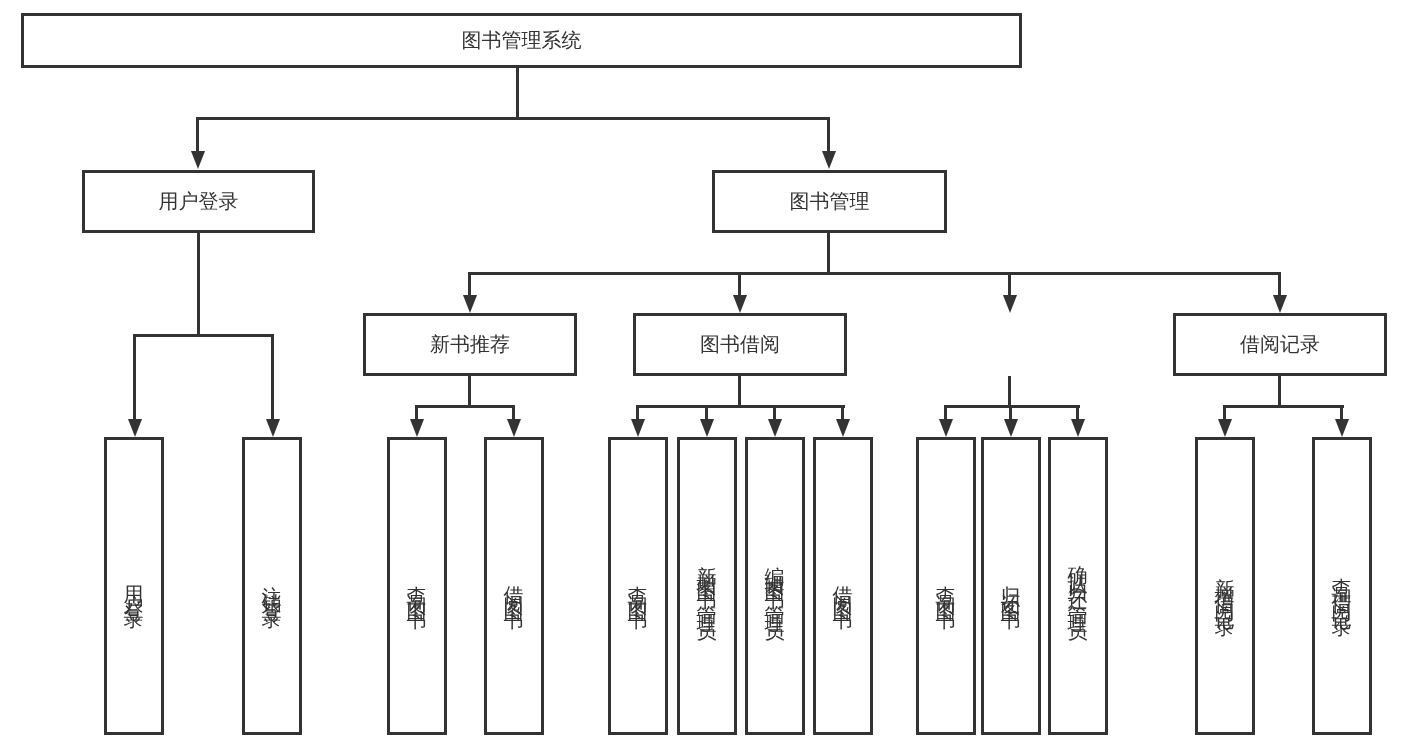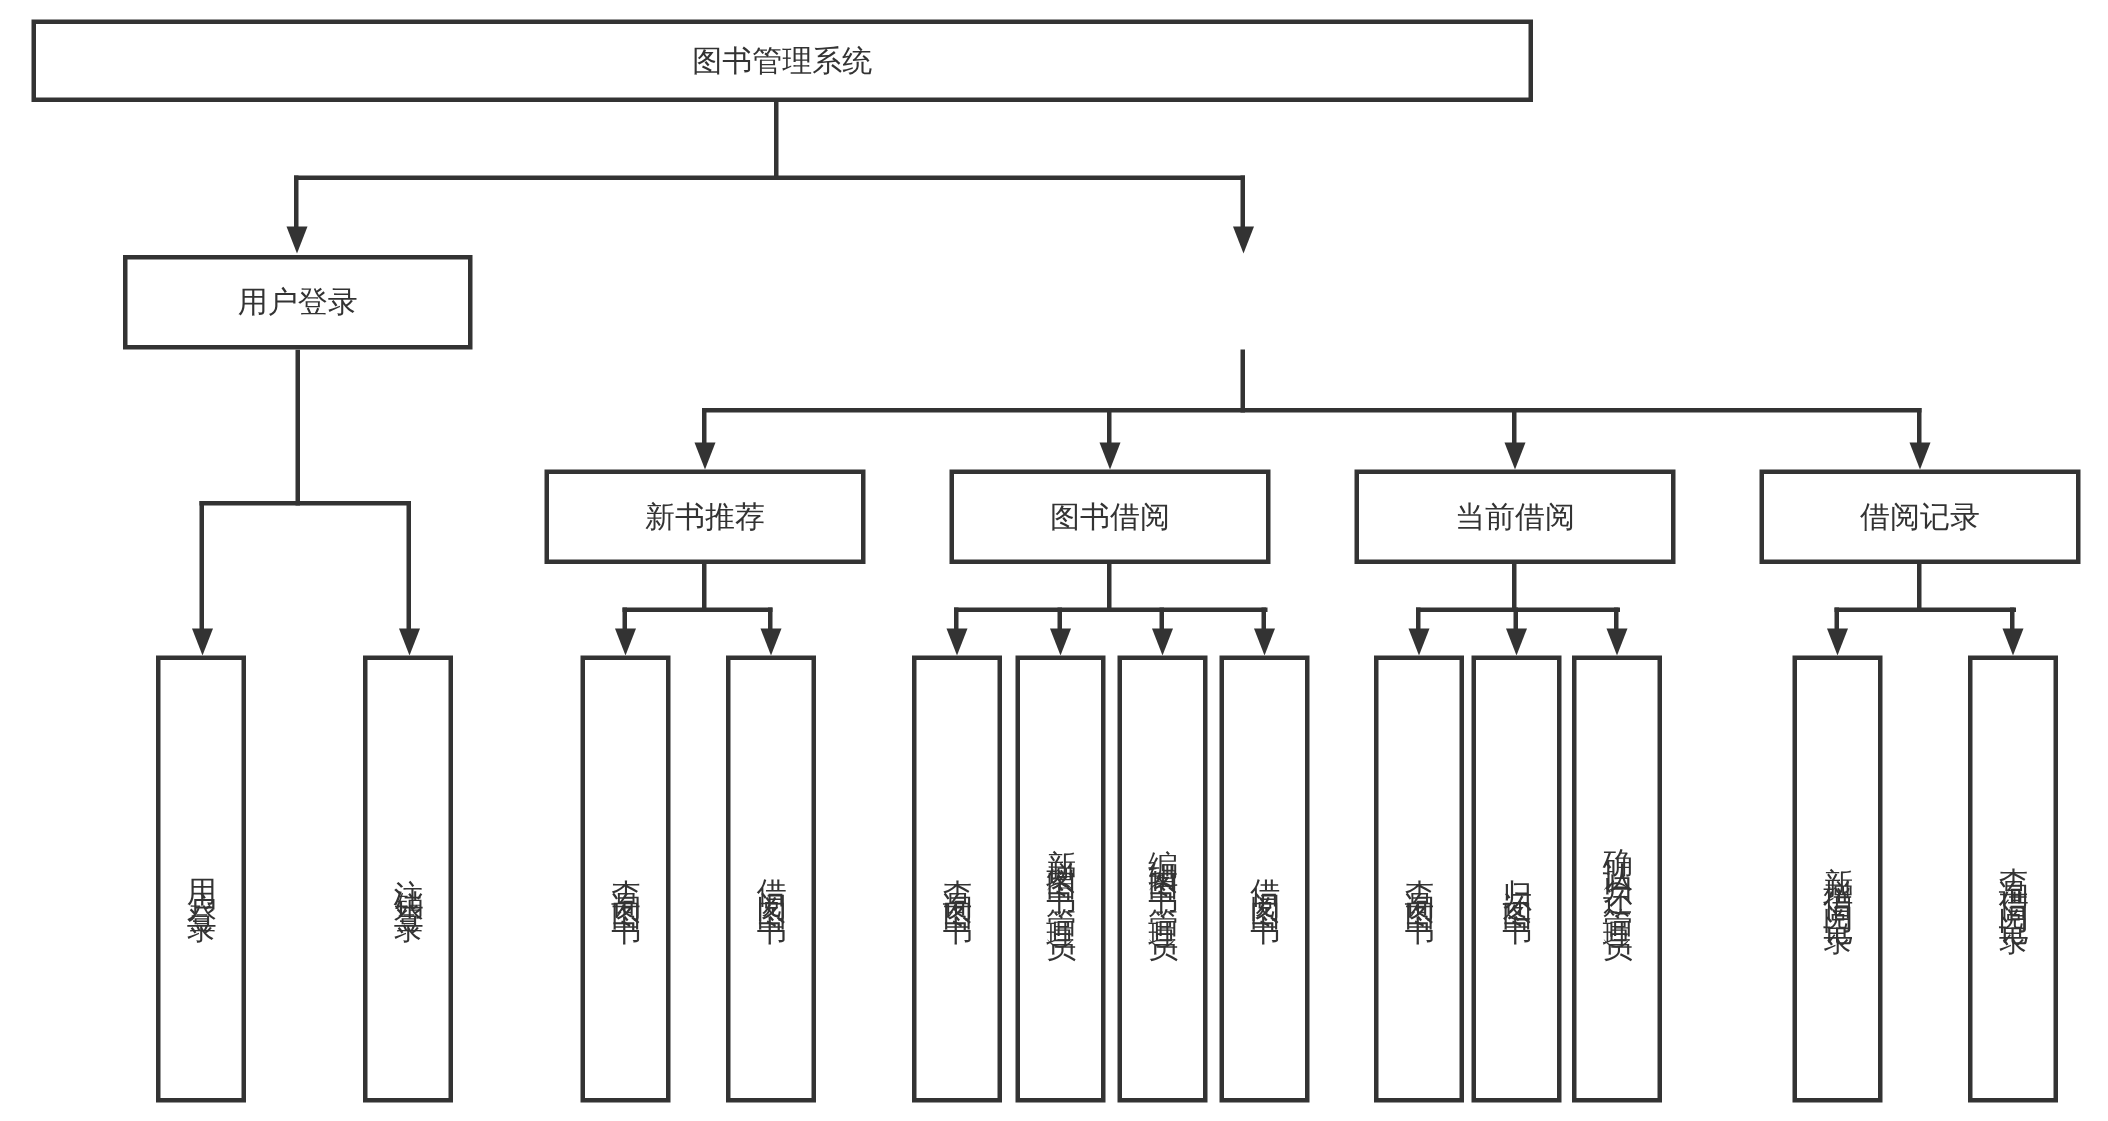--- a/index.html
+++ b/index.html
@@ -59,20 +59,23 @@
   <div class="vl" style="left:516px;top:68px;height:52px"></div>
   <div class="hl" style="left:196px;top:117px;width:634px"></div>
   <div class="vl" style="left:196px;top:117px;height:38px"></div>
   <div class="ar" style="left:191px;top:151px"></div>
   <div class="vl" style="left:827px;top:117px;height:38px"></div>
   <div class="ar" style="left:822px;top:151px"></div>
 
   <div class="box" style="left:82px;top:170px;width:233px;height:63px">
     <span>用户登录</span>
   </div>
+  <div class="box" style="left:712px;top:170px;width:235px;height:63px">
+    <span>图书管理</span>
+  </div>
 
   <div class="vl" style="left:197px;top:233px;height:104px"></div>
   <div class="hl" style="left:133px;top:334px;width:141px"></div>
   <div class="vl" style="left:133px;top:334px;height:88px"></div>
   <div class="ar" style="left:128px;top:419px"></div>
   <div class="vl" style="left:271px;top:334px;height:88px"></div>
   <div class="ar" style="left:266px;top:419px"></div>
 
   <div class="vl" style="left:827px;top:233px;height:42px"></div>
   <div class="hl" style="left:468px;top:272px;width:813px"></div>
@@ -83,23 +86,20 @@
   <div class="vl" style="left:1008px;top:272px;height:26px"></div>
   <div class="ar" style="left:1003px;top:295px"></div>
   <div class="vl" style="left:1278px;top:272px;height:26px"></div>
   <div class="ar" style="left:1273px;top:295px"></div>
 
   <div class="box" style="left:633px;top:313px;width:214px;height:63px">
     <span>图书借阅</span>
   </div>
   <div class="box" style="left:363px;top:313px;width:214px;height:63px">
     <span>新书推荐</span>
-  </div>
-  <div class="box" style="left:903px;top:313px;width:214px;height:63px">
-    <span>当前借阅</span>
   </div>
   <div class="box" style="left:1173px;top:313px;width:214px;height:63px">
     <span>借阅记录</span>
   </div>
 
   <div class="vl" style="left:468px;top:376px;height:32px"></div>
   <div class="hl" style="left:415px;top:405px;width:100px"></div>
   <div class="vl" style="left:415px;top:405px;height:18px"></div>
   <div class="ar" style="left:410px;top:419px"></div>
   <div class="vl" style="left:512px;top:405px;height:18px"></div>

